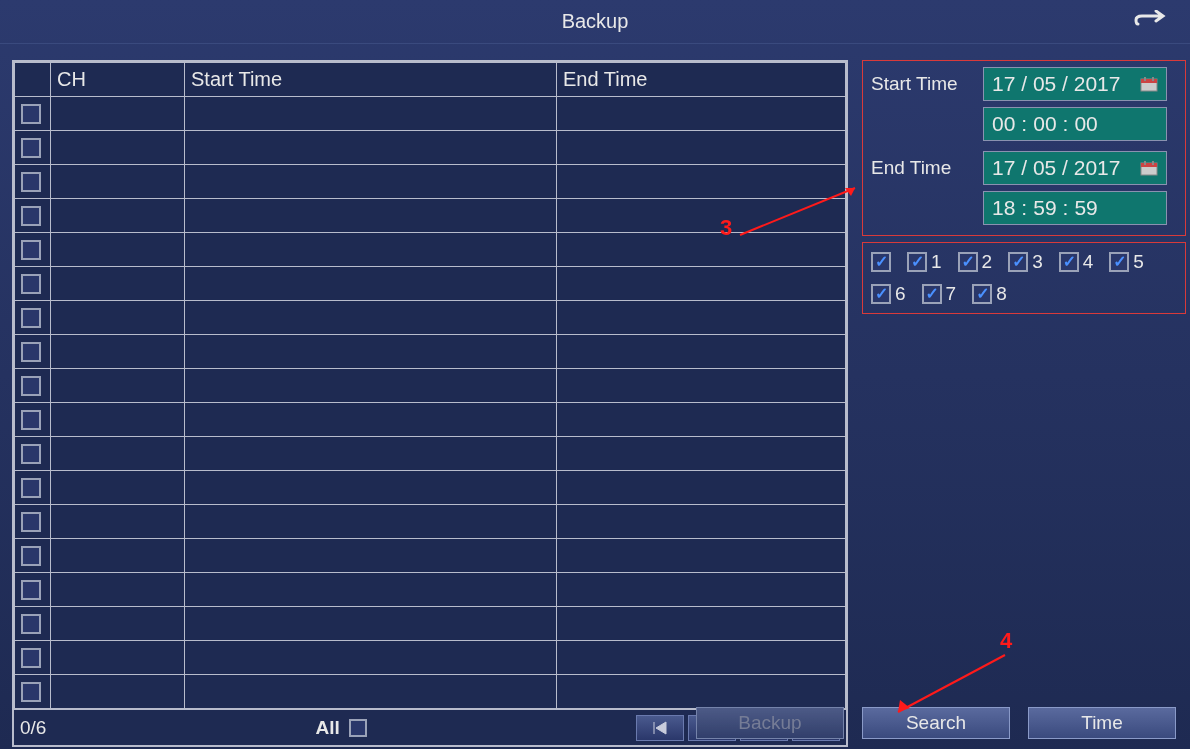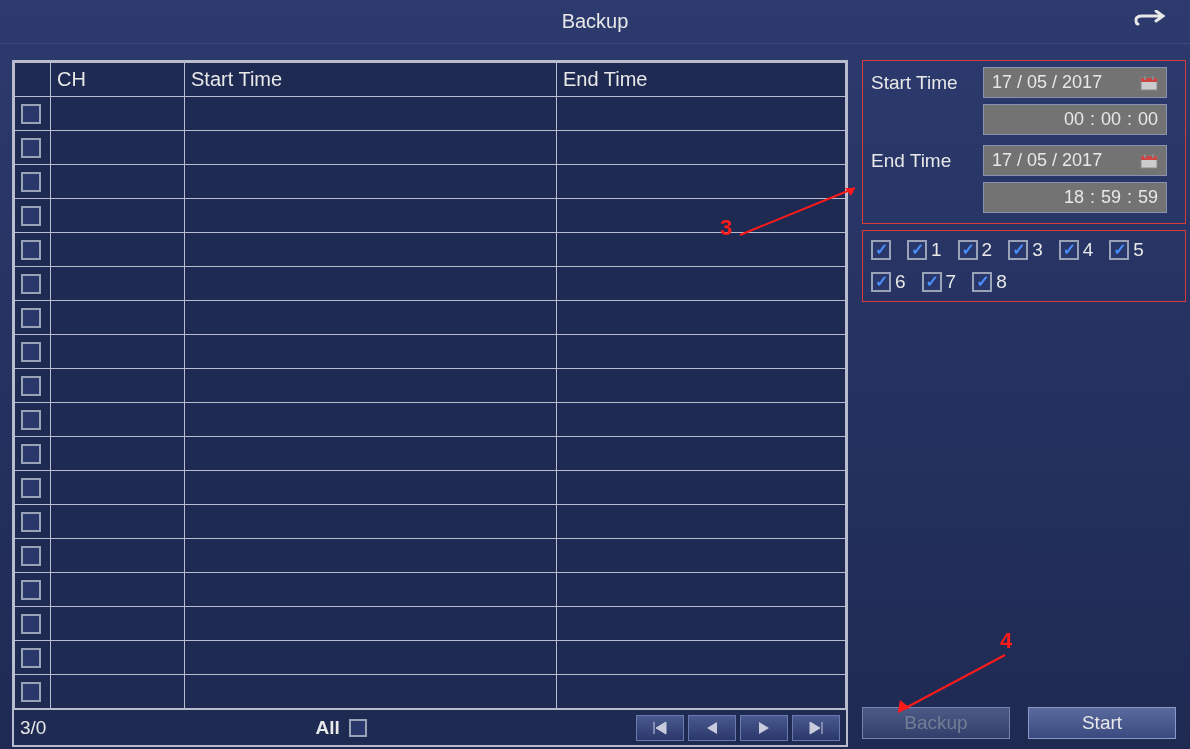--- a/index.html
+++ b/index.html
@@ -101,28 +101,28 @@
     border: 1px solid #d93a3a;
     padding: 6px 8px 10px 8px;
     margin-bottom: 6px;
   }
   .time-row {
     display:flex; align-items:center; margin-bottom:6px; font-size:19px;
   }
   .time-label { width: 112px; }
   .date-field, .time-field {
     border: 1px solid #8a92b0;
-    background: #737373;
+    background: #0f766e;
     padding: 4px 8px;
     display:flex; align-items:center;
-    font-size: 18px;
+    font-size: 21px;
     gap: 6px;
   }
   .date-field { width: 184px; justify-content: space-between;}
-  .time-field { width: 184px; margin-left: 112px; justify-content: flex-end; gap: 6px;}
+  .time-field { width: 184px; margin-left: 112px; justify-content: flex-start; gap: 6px;}
   .cal-icon { width:18px; height:16px; }
   .channels-box {
     border: 1px solid #d93a3a;
     padding: 8px;
     display:flex; flex-wrap:wrap; gap:10px 16px;
     font-size: 19px;
   }
   .ch-item { display:flex; align-items:center; gap:4px; }
   .bottom-bar {
     position:absolute;
@@ -281,21 +281,21 @@
             </tr>
             <tr>
               <td class="col-check"><span class="checkbox"></span></td>
               <td></td>
               <td></td>
               <td></td>
             </tr>
           </tbody>
       </table>
       <div class="table-footer">
-        <span class="footer-count">3/0</span>
+        <span class="footer-count">0/6</span>
         <span class="footer-center">
           <span>All</span>
           <span class="checkbox small" style="margin-left:4px;"></span>
         </span>
         <span class="footer-nav">
           <span class="nav-btn">
               <svg width="16" height="14">
                 <path d="M2 1 L2 13 M4 7 L14 1 L14 13 Z" fill="#c8ccdc" stroke="#c8ccdc"></path>
               </svg>
             </span>
@@ -381,21 +381,22 @@
           </span><span class="ch-item">
             <span class="checkbox checked"></span>
             <span>8</span>
           </span></span>
     </div>
   </div>
 </div>
 
 <div class="bottom-bar">
   <div class="btn disabled">Backup</div>
-  <div class="btn">Start</div>
+  <div class="btn">Search</div>
+  <div class="btn">Time</div>
 </div>
 
 <div class="anno3">3</div>
 <svg class="arrow" style="left:735px; top:180px;" width="130" height="60">
     <line x1="5" y1="55" x2="120" y2="8" stroke="#ff1a1a" stroke-width="2"></line>
     <polygon points="120,8 110,8 116,16" fill="#ff1a1a"></polygon>
   </svg>
 <div class="anno4">4</div>
 <svg class="arrow" style="left:890px; top:650px;" width="120" height="70">
     <line x1="115" y1="5" x2="8" y2="62" stroke="#ff1a1a" stroke-width="2"></line>

